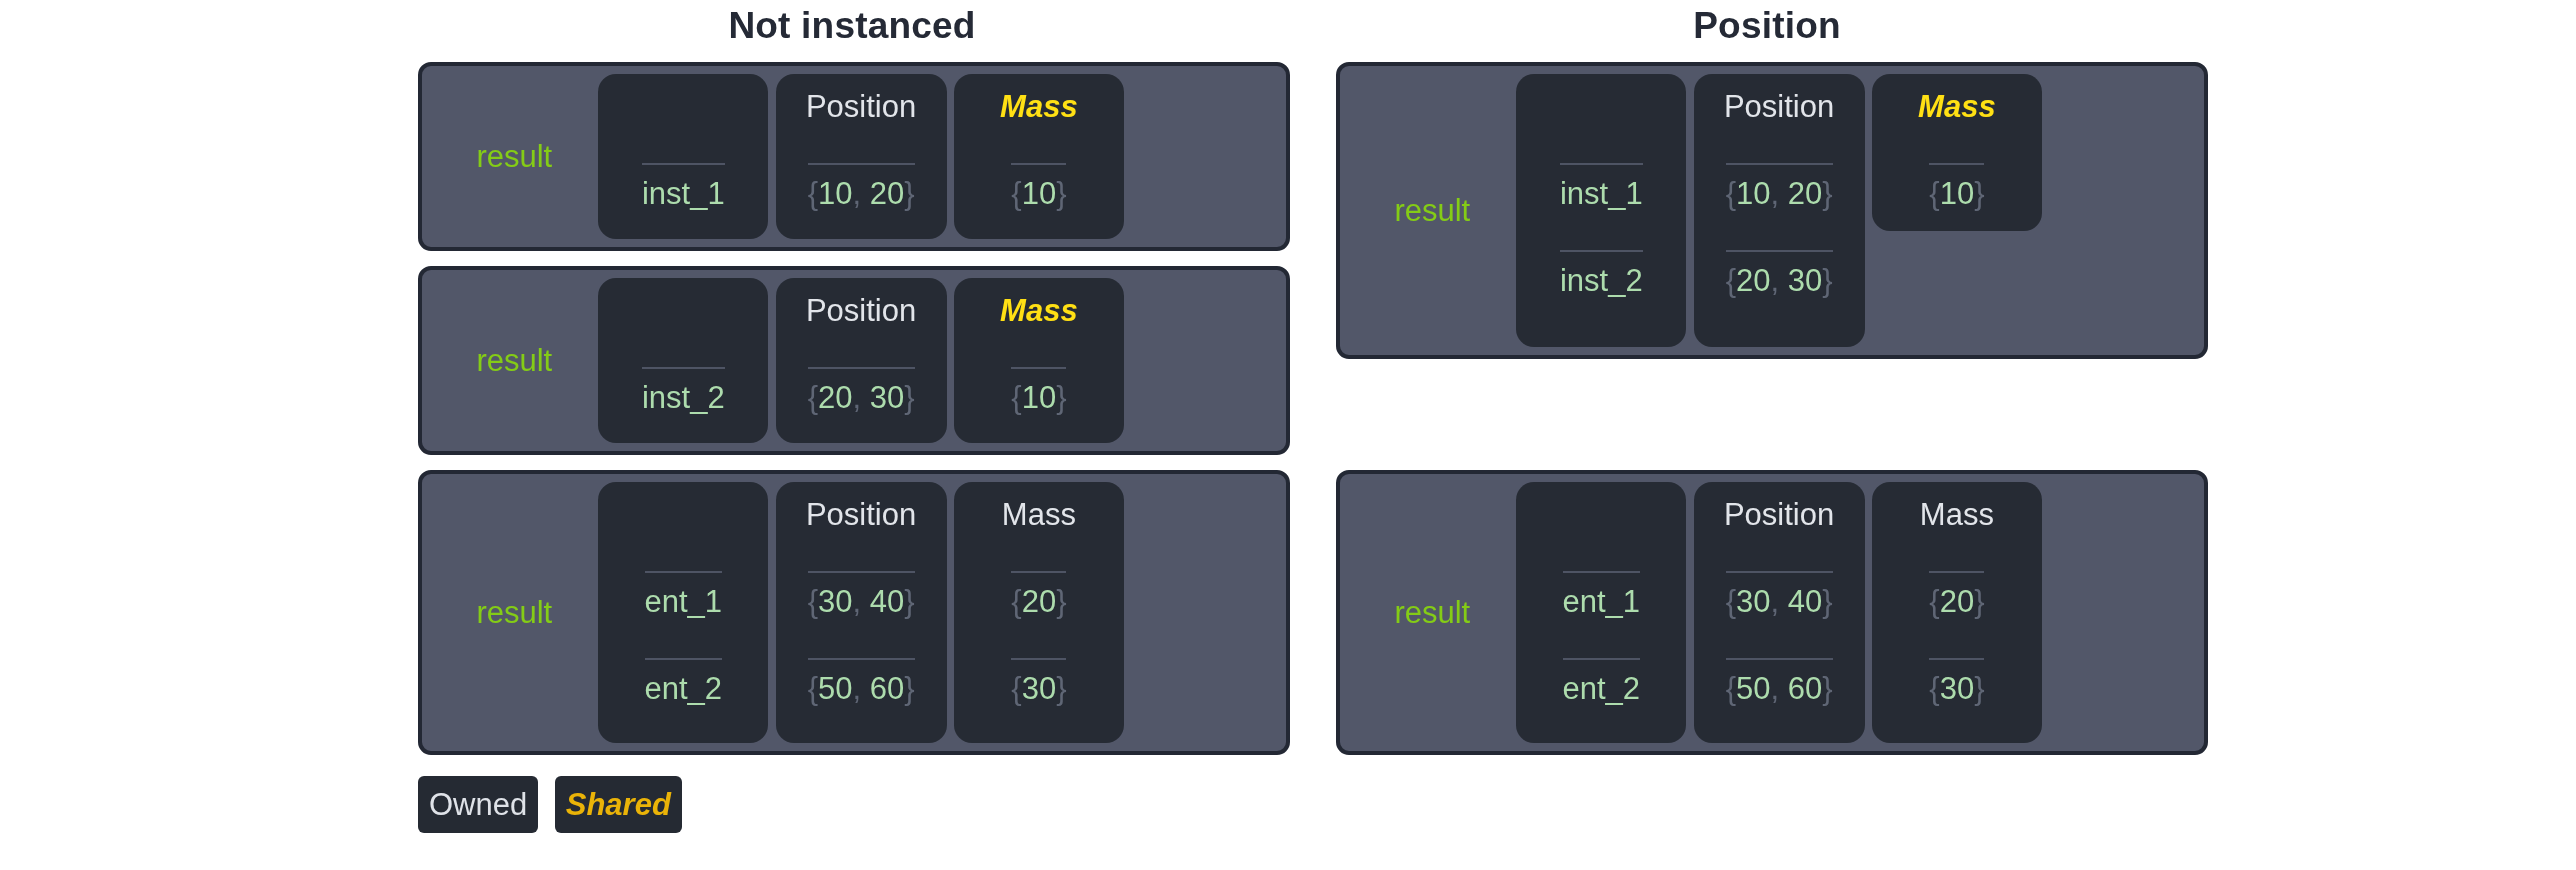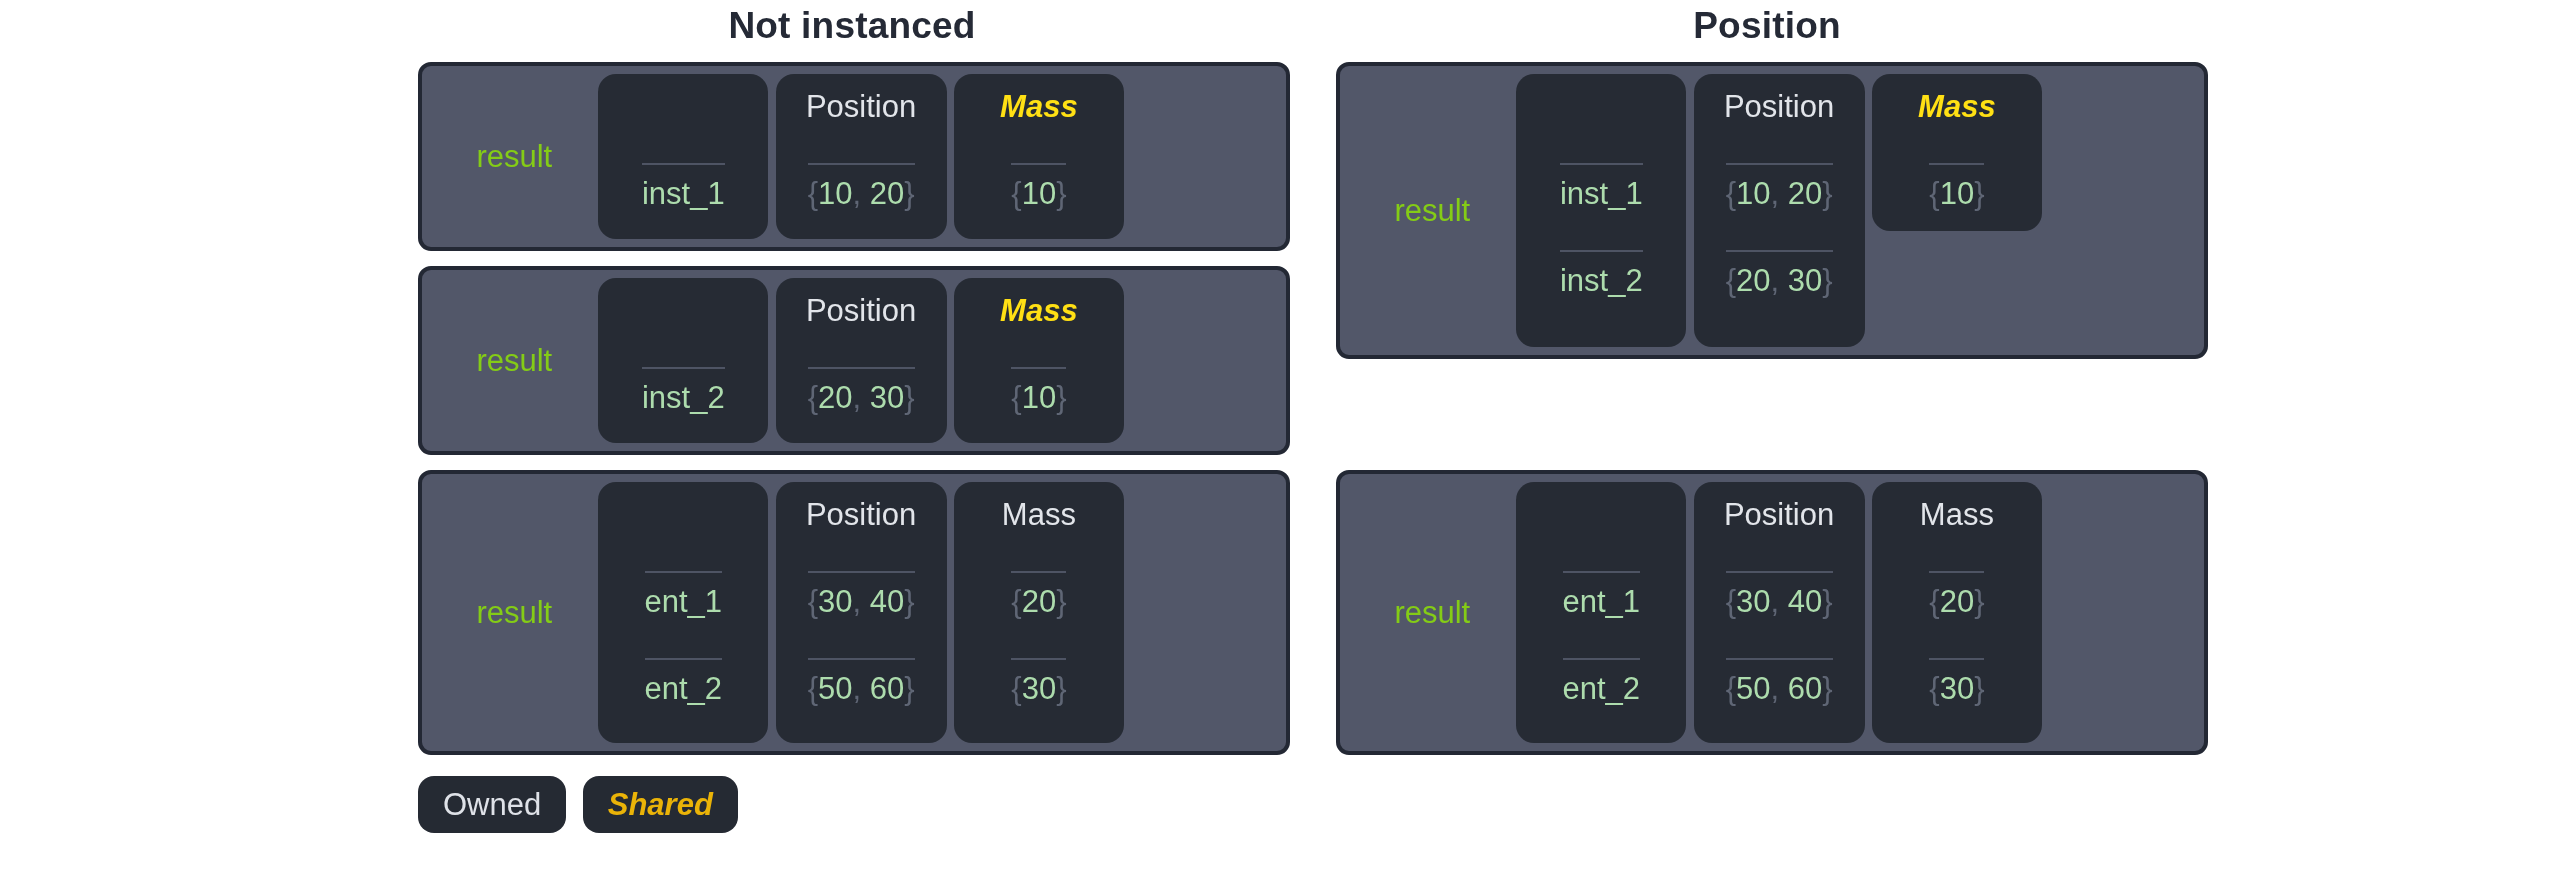--- a/index.html
+++ b/index.html
@@ -111,24 +111,24 @@
   .legend {
     position: absolute;
     left: 418px;
     top: 776px;
     display: flex;
     flex-direction: row;
     gap: 16.5px;
   }
   .legend-chip {
     background: #252a33;
-    border-radius: 16px;
+    border-radius: 6px;
     height: 57px;
     line-height: 57px;
-    padding: 0 25px;
+    padding: 0 11px;
     font-size: 31px;
     color: #dfe2e8;
     white-space: nowrap;
     text-align: center;
     box-sizing: border-box;
   }
   .legend-chip.shared {
     color: #eab308;
     font-style: italic;
     font-weight: bold;

